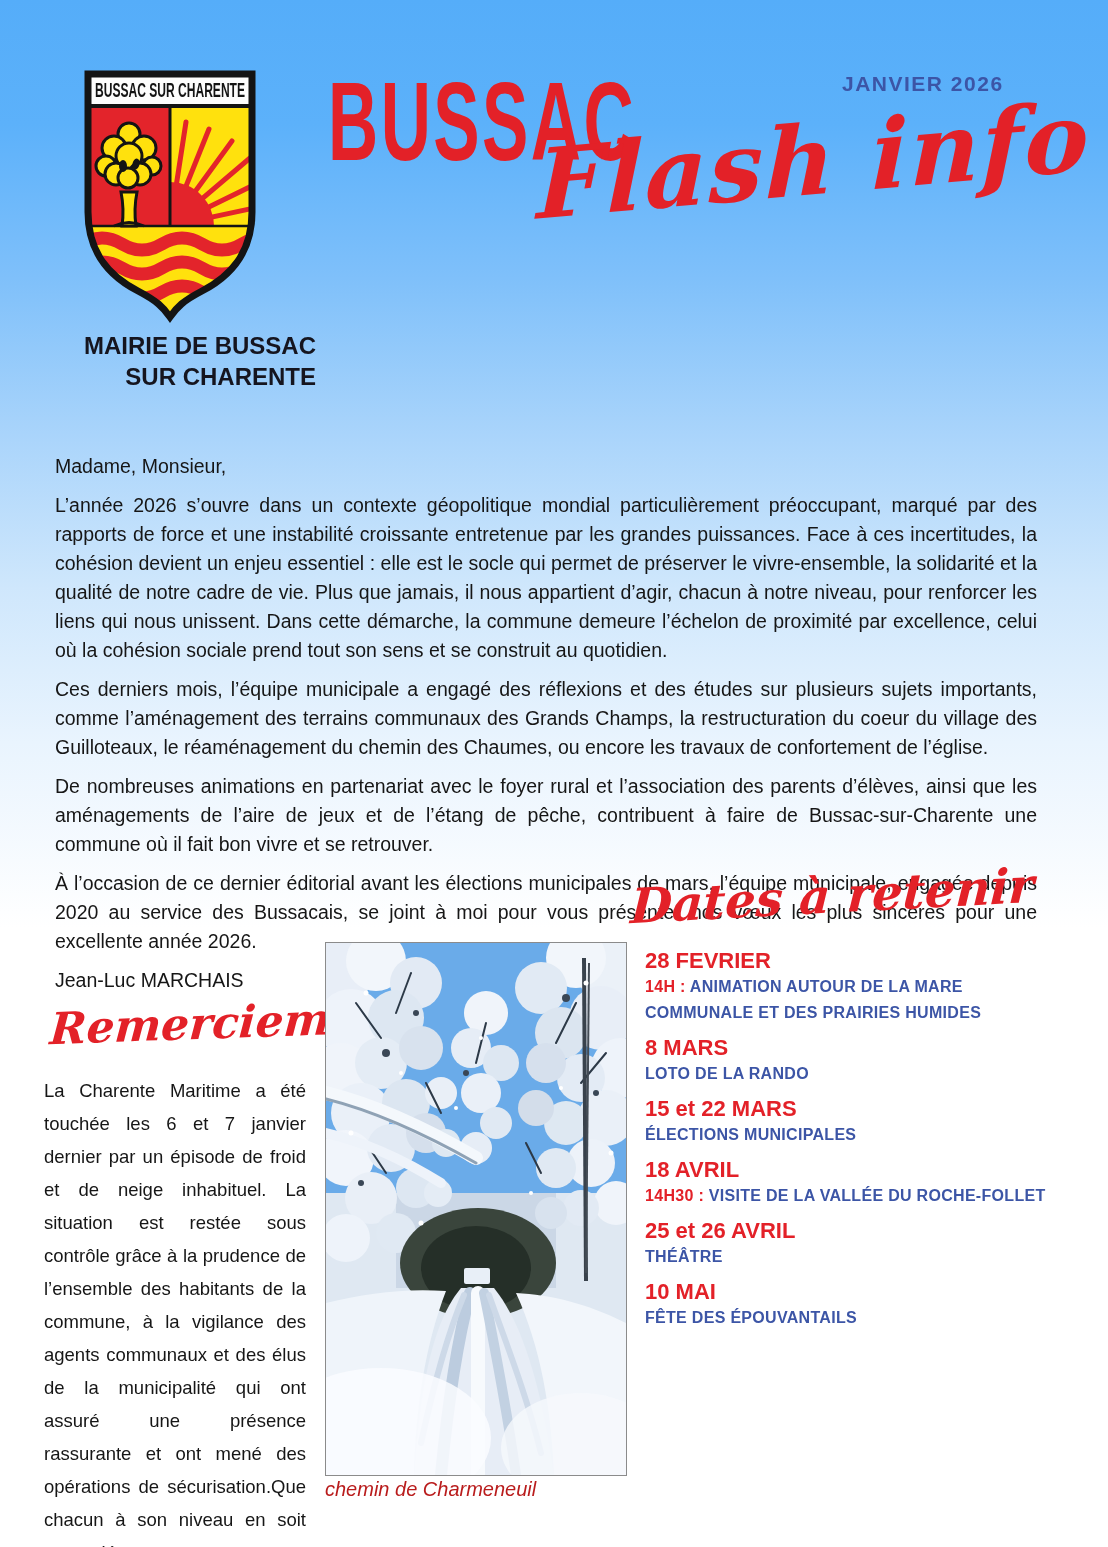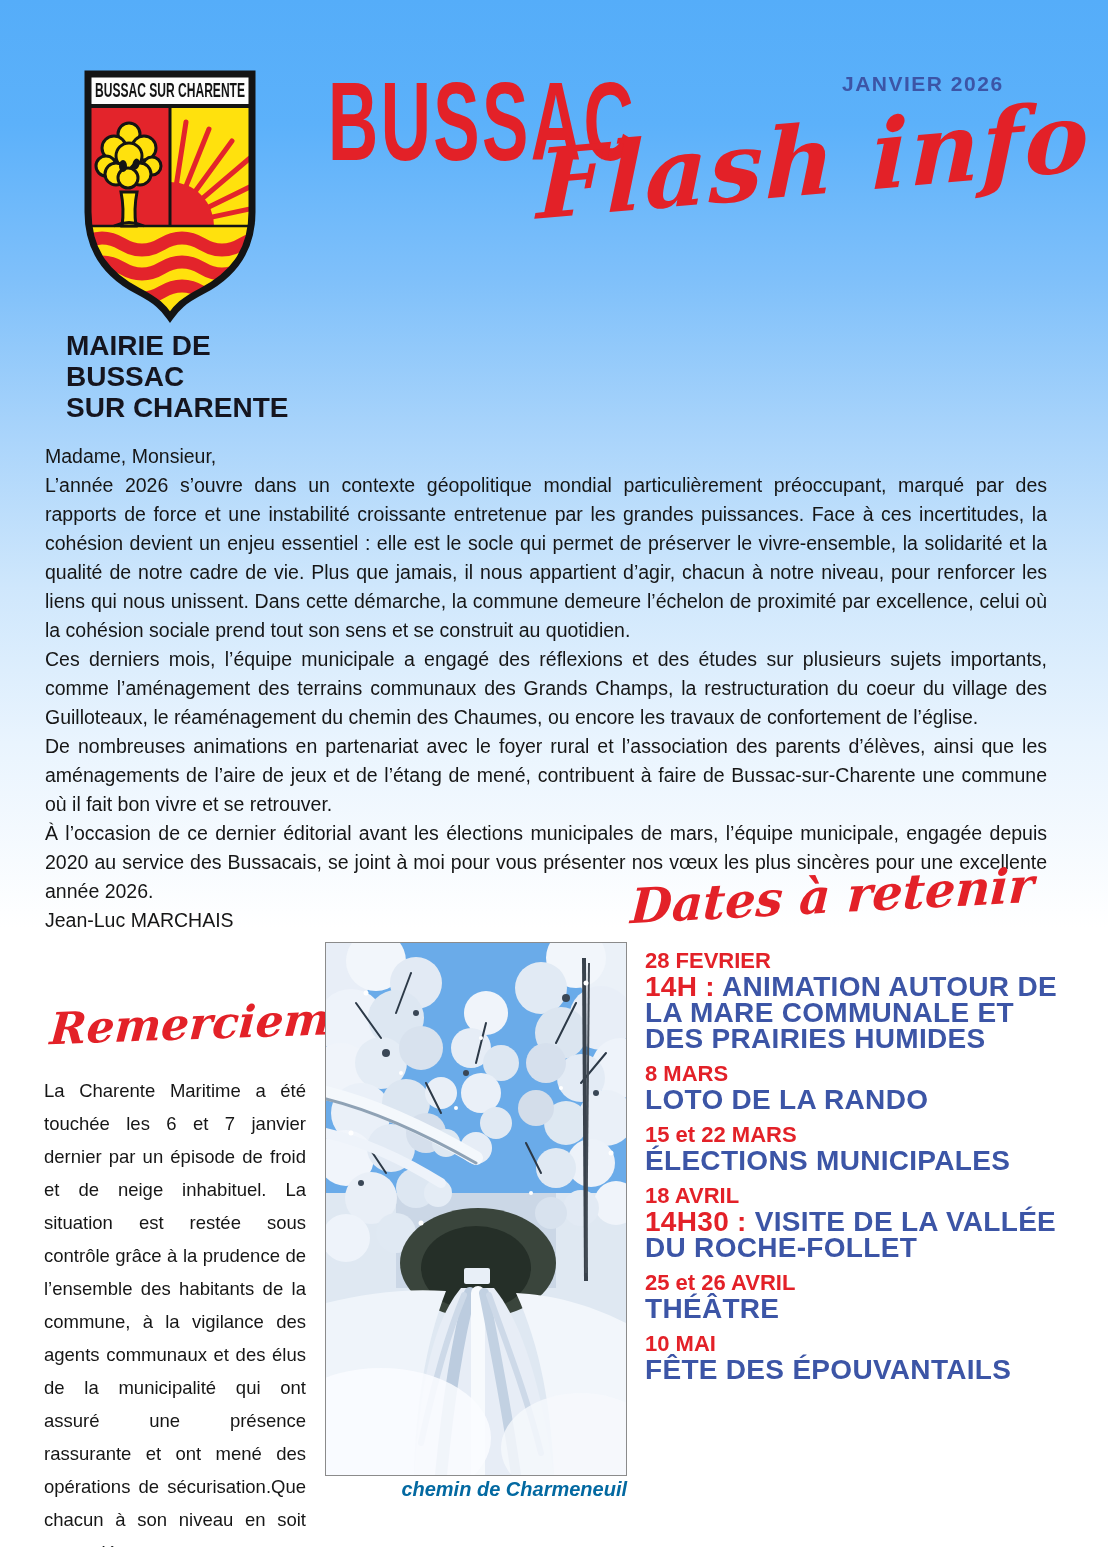--- a/index.html
+++ b/index.html
@@ -22,56 +22,56 @@
   }
   #masthead-script{
     left:538px;top:128px;font-size:96px;color:var(--red);
     font-family:"DejaVu Serif",serif;font-style:italic;font-weight:bold;
     transform:rotate(-5deg) skewX(-6deg);transform-origin:0 0;white-space:nowrap;letter-spacing:2px;
   }
   #issue-date{
     left:842px;top:72px;font-size:21px;font-weight:bold;color:var(--blue);letter-spacing:1.5px;white-space:nowrap;
   }
   #org-name{
-    left:66px;top:330px;width:250px;text-align:left;font-weight:bold;
-    font-size:28px;line-height:31px;color:#15151f;
+    left:66px;top:330px;width:250px;text-align:right;font-weight:bold;
+    font-size:24px;line-height:31px;color:#15151f;
   }
 
   
   #letter{left:45px;top:442px;width:1002px;font-size:19.5px;line-height:29px;text-align:justify;}
-  #letter p{margin:0;}
+  #letter p{margin:10px;}
   #letter .noJustify{text-align:left;}
 
   
   #remerciements-heading{
     left:52px;top:1003px;font-size:44px;color:var(--red);
     font-family:"DejaVu Serif",serif;font-style:italic;font-weight:bold;
     transform:rotate(-2deg) skewX(-6deg);transform-origin:0 0;white-space:nowrap;
   }
   #remerciements-body{
     left:44px;top:1074px;width:262px;font-size:18.5px;line-height:33px;text-align:justify;
   }
 
   
   #photo{left:325px;top:942px;width:300px;height:532px;border:1px solid #8b8b8b;background:#dfe8f2;}
   #photo svg{display:block;width:100%;height:100%;}
   #photo-caption{
-    left:325px;top:1478px;width:302px;text-align:right;
-    font-weight:bold;font-style:italic;font-size:20px;color:#0369a1;
+    left:325px;top:1478px;width:302px;text-align:left;
+    font-weight:normal;font-style:italic;font-size:20px;color:#b91c1c;
   }
 
   
   #dates-heading{
     left:632px;top:878px;font-size:48px;color:var(--red);
     font-family:"DejaVu Serif",serif;font-style:italic;font-weight:bold;
     transform:rotate(-3deg) skewX(-6deg);transform-origin:0 0;white-space:nowrap;
   }
   #dates-list{left:645px;top:948px;width:430px;display:flex;flex-direction:column;gap:9px;}
   .event-date{color:var(--red);font-weight:bold;font-size:22px;line-height:26px;}
-  .event-label{color:var(--blue);font-weight:bold;font-size:28px;line-height:26px;letter-spacing:0.3px;}
+  .event-label{color:var(--blue);font-weight:bold;font-size:16px;line-height:26px;letter-spacing:0.3px;}
   .event-time{color:var(--red);}
 </style>
 </head>
 <body>
 
 <div class="abs" id="crest">
   <svg viewBox="0 0 184 262">
     <defs>
       <clipPath id="shieldClip">
         <path d="M10 12 H174 V150 C174 191 153 214 124 229 C105 239 99 245 92 255 C85 245 79 239 60 229 C31 214 10 191 10 150 Z"></path>
@@ -129,21 +129,21 @@
 <div class="abs" id="issue-date">JANVIER 2026</div>
 <div class="abs" id="org-name">
   <div>MAIRIE DE BUSSAC</div>
   <div>SUR CHARENTE</div>
 </div>
 
 <div class="abs" id="letter">
   <p class="noJustify">Madame, Monsieur,</p>
   <p>L’année 2026 s’ouvre dans un contexte géopolitique mondial particulièrement préoccupant, marqué par des rapports de force et une instabilité croissante entretenue par les grandes puissances. Face à ces incertitudes, la cohésion devient un enjeu essentiel : elle est le socle qui permet de préserver le vivre-ensemble, la solidarité et la qualité de notre cadre de vie. Plus que jamais, il nous appartient d’agir, chacun à notre niveau, pour renforcer les liens qui nous unissent. Dans cette démarche, la commune demeure l’échelon de proximité par excellence, celui où la cohésion sociale prend tout son sens et se construit au quotidien.</p>
   <p>Ces derniers mois, l’équipe municipale a engagé des réflexions et des études sur plusieurs sujets importants, comme l’aménagement des terrains communaux des Grands Champs, la restructuration du coeur du village des Guilloteaux, le réaménagement du chemin des Chaumes, ou encore les travaux de confortement de l’église.</p>
-  <p>De nombreuses animations en partenariat avec le foyer rural et l’association des parents d’élèves, ainsi que les aménagements de l’aire de jeux et de l’étang de mené, contribuent à faire de Bussac-sur-Charente une commune où il fait bon vivre et se retrouver.</p>
+  <p>De nombreuses animations en partenariat avec le foyer rural et l’association des parents d’élèves, ainsi que les aménagements de l’aire de jeux et de l’étang de pêche, contribuent à faire de Bussac-sur-Charente une commune où il fait bon vivre et se retrouver.</p>
   <p>À l’occasion de ce dernier éditorial avant les élections municipales de mars, l’équipe municipale, engagée depuis 2020 au service des Bussacais, se joint à moi pour vous présenter nos vœux les plus sincères pour une excellente année 2026.</p>
   <p class="noJustify">Jean-Luc MARCHAIS</p>
 </div>
 
 <div class="abs" id="remerciements-heading">Remerciements</div>
 <div class="abs" id="remerciements-body">La Charente Maritime a été touchée les 6 et 7 janvier dernier par un épisode de froid et de neige inhabituel. La situation est restée sous contrôle grâce à la prudence de l’ensemble des habitants de la commune, à la vigilance des agents communaux et des élus de la municipalité qui ont assuré une présence rassurante et ont mené des opérations de sécurisation.Que chacun à son niveau en soit remercié.</div>
 
 <div class="abs" id="photo">
   <svg viewBox="0 0 300 532" preserveAspectRatio="none">
     <rect x="0" y="0" width="300" height="532" fill="#dfe8f2"></rect>

